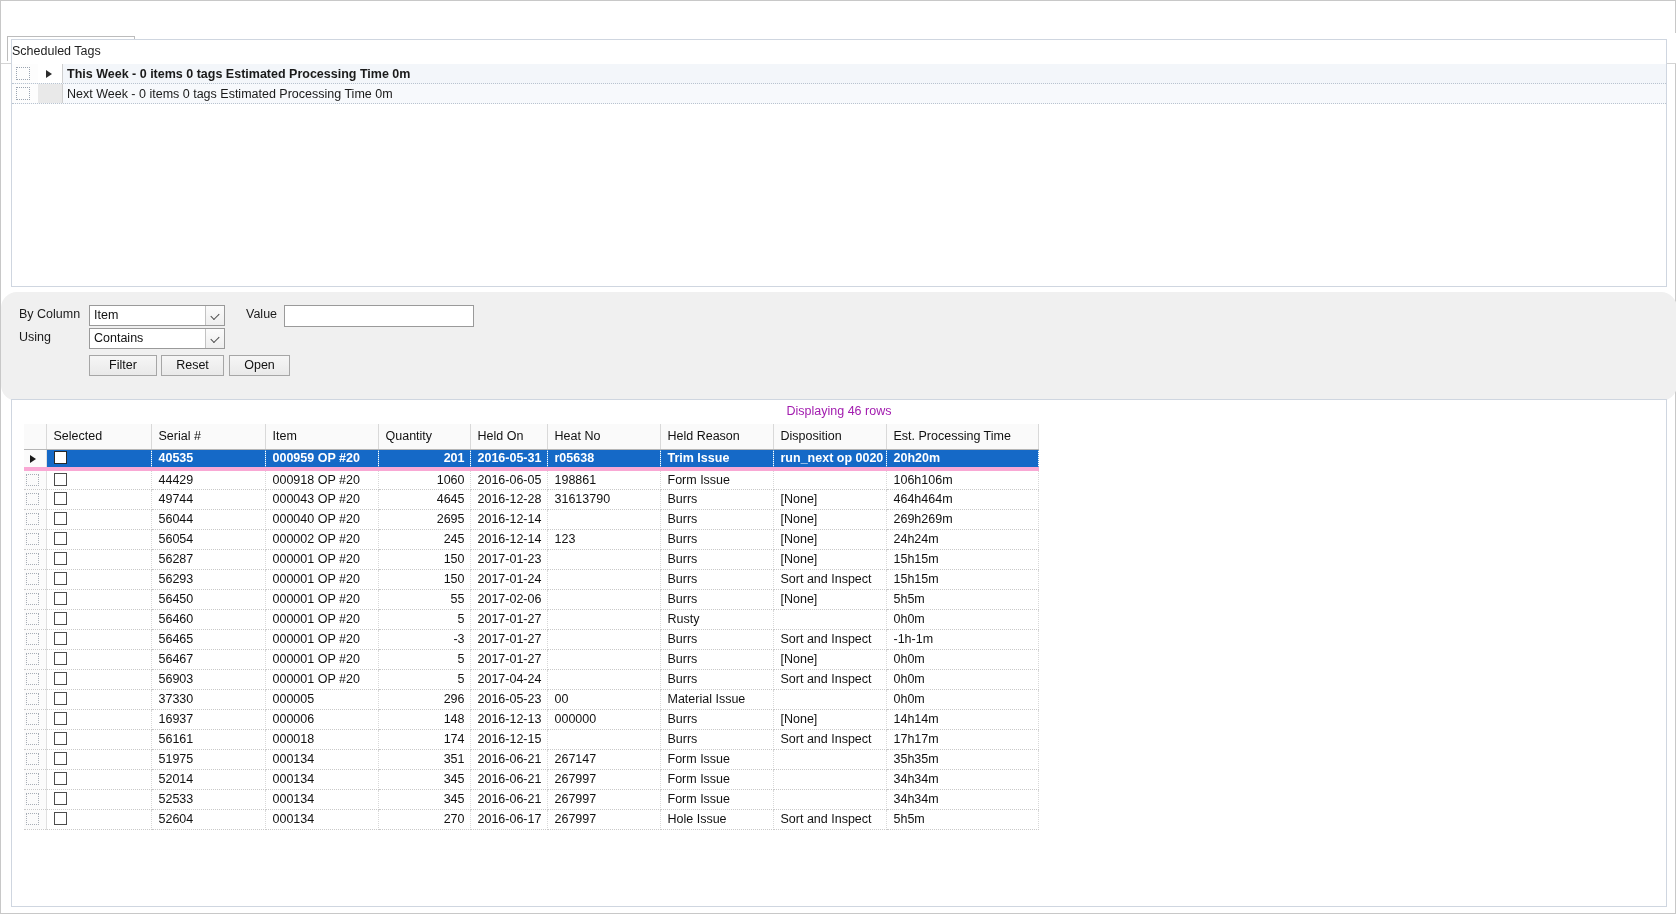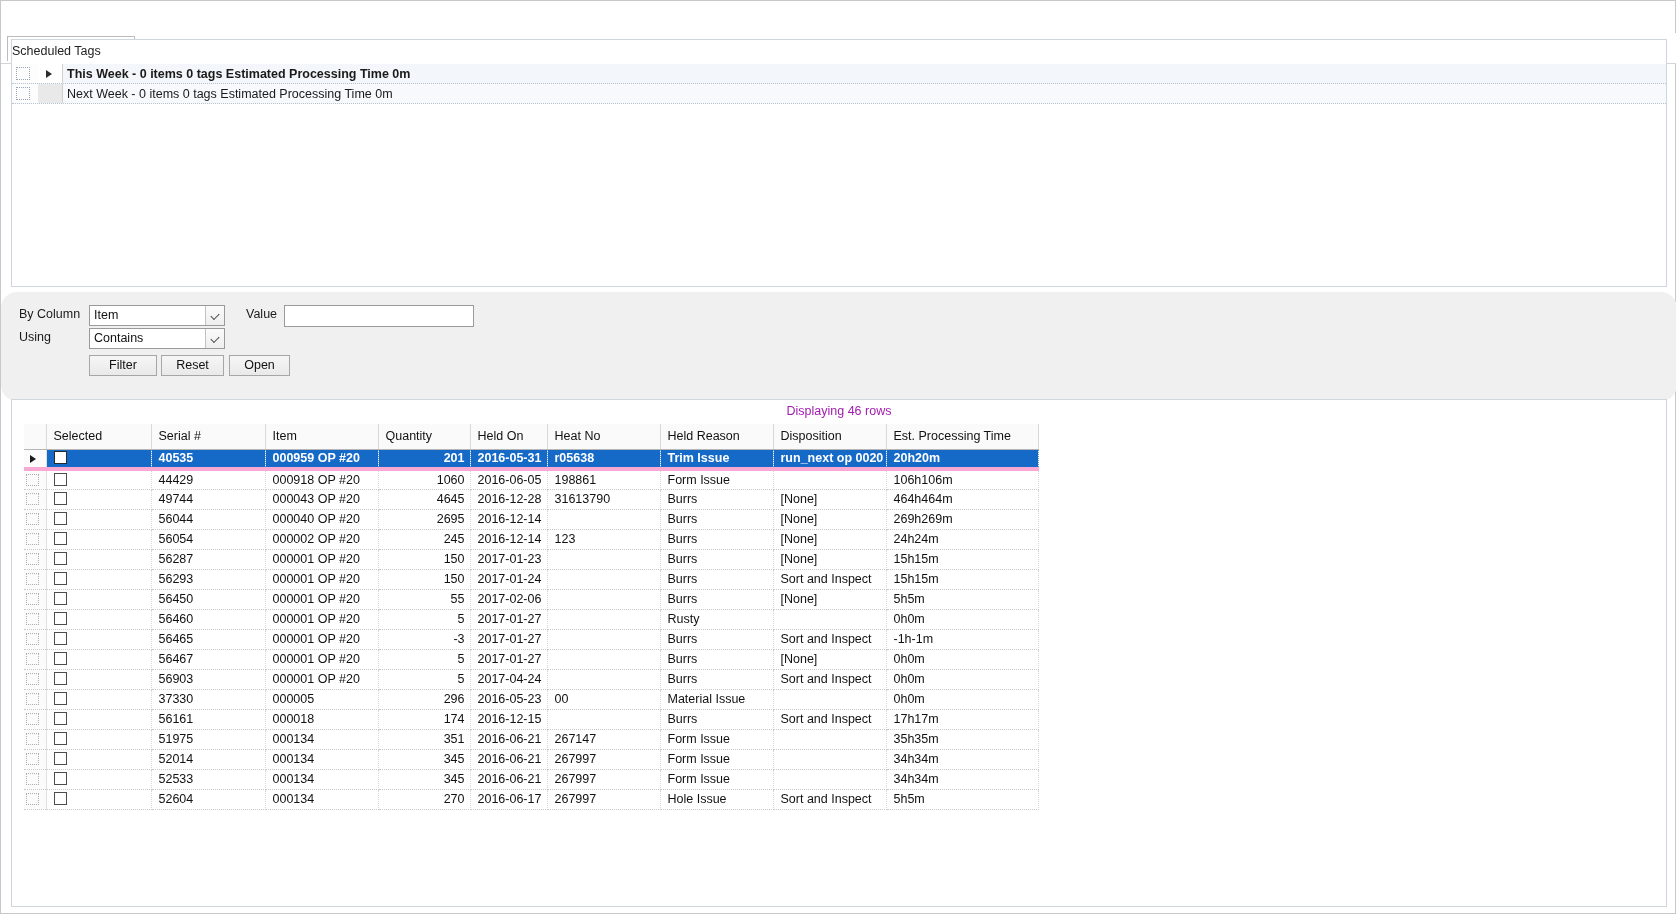--- a/index.html
+++ b/index.html
@@ -589,20 +589,34 @@
               <td>00</td>
               <td>Material Issue</td>
               <td></td>
               <td>0h0m</td>
             </tr>
             <tr>
               <td class="rowhdr">
                 <span class="dots"></span>
               </td>
               <td class="chk"><span class="cb"></span></td>
+              <td>16937</td>
+              <td>000006</td>
+              <td class="num">148</td>
+              <td>2016-12-13</td>
+              <td>000000</td>
+              <td>Burrs</td>
+              <td>[None]</td>
+              <td>14h14m</td>
+            </tr>
+            <tr>
+              <td class="rowhdr">
+                <span class="dots"></span>
+              </td>
+              <td class="chk"><span class="cb"></span></td>
               <td>56161</td>
               <td>000018</td>
               <td class="num">174</td>
               <td>2016-12-15</td>
               <td></td>
               <td>Burrs</td>
               <td>Sort and Inspect</td>
               <td>17h17m</td>
             </tr>
             <tr>

